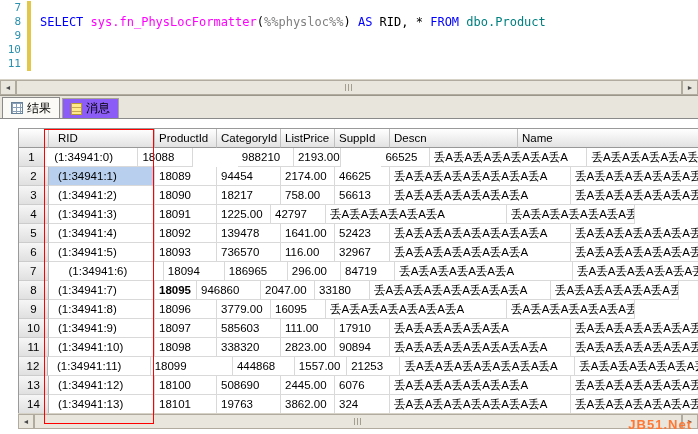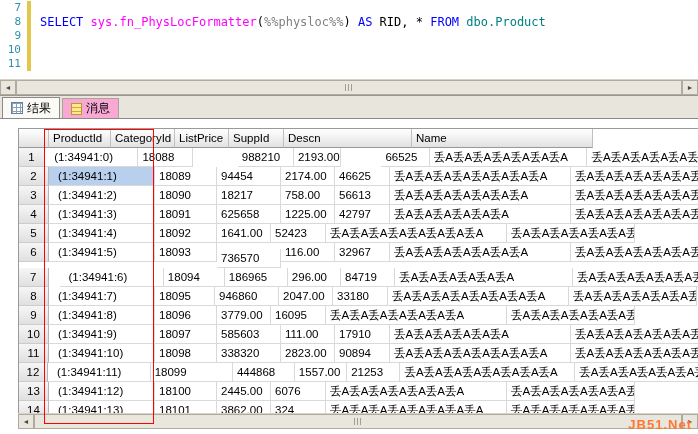--- a/index.html
+++ b/index.html
@@ -26,21 +26,21 @@
   .grip { position:absolute; left:50%; top:3px; bottom:3px; width:9px; margin-left:-4px;
           background:repeating-linear-gradient(90deg,#a39e90 0 1px,transparent 1px 3px); }
   .editor-hscroll { left:0; top:79px; width:698px; }
   .grid-hscroll { left:18px; top:317px; width:680px; }
 
   
   .results-pane { position:absolute; left:0; top:95px; width:698px; height:339px;
                   background:#e8e5dc; border-top:1px solid #9a968a; }
   .tabbar { position:absolute; left:2px; top:1px; height:21px; display:flex; align-items:flex-end; gap:2px; }
   .tab { height:20px; display:flex; align-items:center; gap:4px; padding:0 8px; font-size:12px; color:#000;
-         background:#f9a8d4; border:1px solid #a8a496; border-bottom:none; cursor:default; }
+         background:#8b5cf6; border:1px solid #a8a496; border-bottom:none; cursor:default; }
   .tab.active { background:#fbfaf6; border-color:#8a8a8a; height:21px; }
   .icon-grid { width:12px; height:12px; background-color:#ffffff; border:1px solid #68829a;
                background-image:linear-gradient(#8aa0b8 1px, transparent 1px),
                                 linear-gradient(90deg,#8aa0b8 1px, transparent 1px);
                background-size:4px 4px; }
   .icon-msg { width:11px; height:12px; background-color:#ffe98a; border:1px solid #b89a30;
               background-image:repeating-linear-gradient(#0000 0 3px, #c8a850 3px 4px); }
   .tab-content { position:absolute; left:0; top:22px; right:0; bottom:0; background:#ffffff; border-top:1px solid #8a8a8a; }
 
   
@@ -104,20 +104,21 @@
         <span class="icon-msg"></span>
         <span>消息</span>
       </div>
     </div>
 
     <div class="tab-content"></div>
 
     <div class="grid">
       <div class="ghead">
           <div class="gcell hcell" style="width: 30px;"></div>
+          <div class="gcell hcell ridcol" style="width: 106px;">RID</div>
           <div class="gcell hcell" style="width: 62px;">ProductId</div>
           <div class="gcell hcell" style="width: 64px;">CategoryId</div>
           <div class="gcell hcell" style="width: 54px;">ListPrice</div>
           <div class="gcell hcell" style="width: 55px;">SuppId</div>
           <div class="gcell hcell" style="width: 128px;">Descn</div>
           <div class="gcell hcell" style="width: 181px;">Name</div>
         </div>
       <div>
           <div class="grow">
             <div class="gcell rnum" style="width: 30px;">1</div>
@@ -146,59 +147,59 @@
             <div class="gcell dcell" style="width: 64px;">18217</div>
             <div class="gcell dcell" style="width: 54px;">758.00</div>
             <div class="gcell dcell" style="width: 55px;">56613</div>
             <div class="gcell dcell" style="width: 181px;">丢A丢A丢A丢A丢A丢A丢A</div>
             <div class="gcell dcell" style="width: 128px;">丢A丢A丢A丢A丢A丢A丢A丢A丢A丢A</div>
           </div>
           <div class="grow">
             <div class="gcell rnum" style="width: 30px;">4</div>
             <div class="gcell dcell ridcol" style="width: 106px;">(1:34941:3)</div>
             <div class="gcell dcell" style="width: 62px;">18091</div>
-            <div class="gcell dcell" style="width: 64px;">625658</div>
             <div class="gcell dcell" style="width: 54px;">1225.00</div>
             <div class="gcell dcell" style="width: 55px;">42797</div>
             <div class="gcell dcell" style="width: 181px;">丢A丢A丢A丢A丢A丢A</div>
             <div class="gcell dcell" style="width: 128px;">丢A丢A丢A丢A丢A丢A丢A丢A丢A丢A</div>
           </div>
           <div class="grow">
             <div class="gcell rnum" style="width: 30px;">5</div>
             <div class="gcell dcell ridcol" style="width: 106px;">(1:34941:4)</div>
             <div class="gcell dcell" style="width: 62px;">18092</div>
+            <div class="gcell dcell" style="width: 64px;">139478</div>
             <div class="gcell dcell" style="width: 54px;">1641.00</div>
             <div class="gcell dcell" style="width: 55px;">52423</div>
             <div class="gcell dcell" style="width: 181px;">丢A丢A丢A丢A丢A丢A丢A丢A</div>
             <div class="gcell dcell" style="width: 128px;">丢A丢A丢A丢A丢A丢A丢A丢A丢A丢A</div>
           </div>
           <div class="grow">
             <div class="gcell rnum" style="width: 30px;">6</div>
             <div class="gcell dcell ridcol" style="width: 106px;">(1:34941:5)</div>
             <div class="gcell dcell" style="width: 62px;">18093</div>
-            <div class="gcell dcell" style="width: 64px; margin-top: 6px;">736570</div>
+            <div class="gcell dcell" style="width: 64px;">736570</div>
             <div class="gcell dcell" style="width: 54px;">116.00</div>
             <div class="gcell dcell" style="width: 55px;">32967</div>
             <div class="gcell dcell" style="width: 181px;">丢A丢A丢A丢A丢A丢A丢A</div>
             <div class="gcell dcell" style="width: 128px;">丢A丢A丢A丢A丢A丢A丢A丢A丢A丢A</div>
           </div>
           <div class="grow">
             <div class="gcell rnum" style="width: 30px;">7</div>
             <div class="gcell dcell ridcol" style="width: 106px; margin-left: 11px;">(1:34941:6)</div>
             <div class="gcell dcell" style="width: 62px;">18094</div>
             <div class="gcell dcell" style="width: 64px;">186965</div>
             <div class="gcell dcell" style="width: 54px;">296.00</div>
             <div class="gcell dcell" style="width: 55px;">84719</div>
             <div class="gcell dcell" style="width: 181px;">丢A丢A丢A丢A丢A丢A</div>
             <div class="gcell dcell" style="width: 128px;">丢A丢A丢A丢A丢A丢A丢A丢A丢A丢A</div>
           </div>
           <div class="grow">
             <div class="gcell rnum" style="width: 30px;">8</div>
             <div class="gcell dcell ridcol" style="width: 106px;">(1:34941:7)</div>
-            <div class="gcell dcell" style="width: 60px;">18095</div>
+            <div class="gcell dcell" style="width: 42px; font-weight: bold;">18095</div>
             <div class="gcell dcell" style="width: 64px;">946860</div>
             <div class="gcell dcell" style="width: 54px;">2047.00</div>
             <div class="gcell dcell" style="width: 55px;">33180</div>
             <div class="gcell dcell" style="width: 181px;">丢A丢A丢A丢A丢A丢A丢A丢A</div>
             <div class="gcell dcell" style="width: 128px;">丢A丢A丢A丢A丢A丢A丢A丢A丢A丢A</div>
           </div>
           <div class="grow">
             <div class="gcell rnum" style="width: 30px;">9</div>
             <div class="gcell dcell ridcol" style="width: 106px;">(1:34941:8)</div>
             <div class="gcell dcell" style="width: 62px;">18096</div>
@@ -234,29 +235,31 @@
             <div class="gcell dcell" style="width: 64px;">444868</div>
             <div class="gcell dcell" style="width: 54px;">1557.00</div>
             <div class="gcell dcell" style="width: 55px;">21253</div>
             <div class="gcell dcell" style="width: 181px;">丢A丢A丢A丢A丢A丢A丢A丢A</div>
             <div class="gcell dcell" style="width: 128px;">丢A丢A丢A丢A丢A丢A丢A丢A丢A丢A</div>
           </div>
           <div class="grow">
             <div class="gcell rnum" style="width: 30px;">13</div>
             <div class="gcell dcell ridcol" style="width: 106px;">(1:34941:12)</div>
             <div class="gcell dcell" style="width: 62px;">18100</div>
+            <div class="gcell dcell" style="width: 64px;">508690</div>
             <div class="gcell dcell" style="width: 54px;">2445.00</div>
             <div class="gcell dcell" style="width: 55px;">6076</div>
             <div class="gcell dcell" style="width: 181px;">丢A丢A丢A丢A丢A丢A丢A</div>
             <div class="gcell dcell" style="width: 128px;">丢A丢A丢A丢A丢A丢A丢A丢A丢A丢A</div>
           </div>
           <div class="grow">
             <div class="gcell rnum" style="width: 30px;">14</div>
             <div class="gcell dcell ridcol" style="width: 106px;">(1:34941:13)</div>
             <div class="gcell dcell" style="width: 62px;">18101</div>
+            <div class="gcell dcell" style="width: 64px;">19763</div>
             <div class="gcell dcell" style="width: 54px;">3862.00</div>
             <div class="gcell dcell" style="width: 55px;">324</div>
             <div class="gcell dcell" style="width: 181px;">丢A丢A丢A丢A丢A丢A丢A丢A</div>
             <div class="gcell dcell" style="width: 128px;">丢A丢A丢A丢A丢A丢A丢A丢A丢A丢A</div>
           </div>
         </div>
     </div>
 
     <div class="hscroll grid-hscroll">
       <div class="sbtn left">

